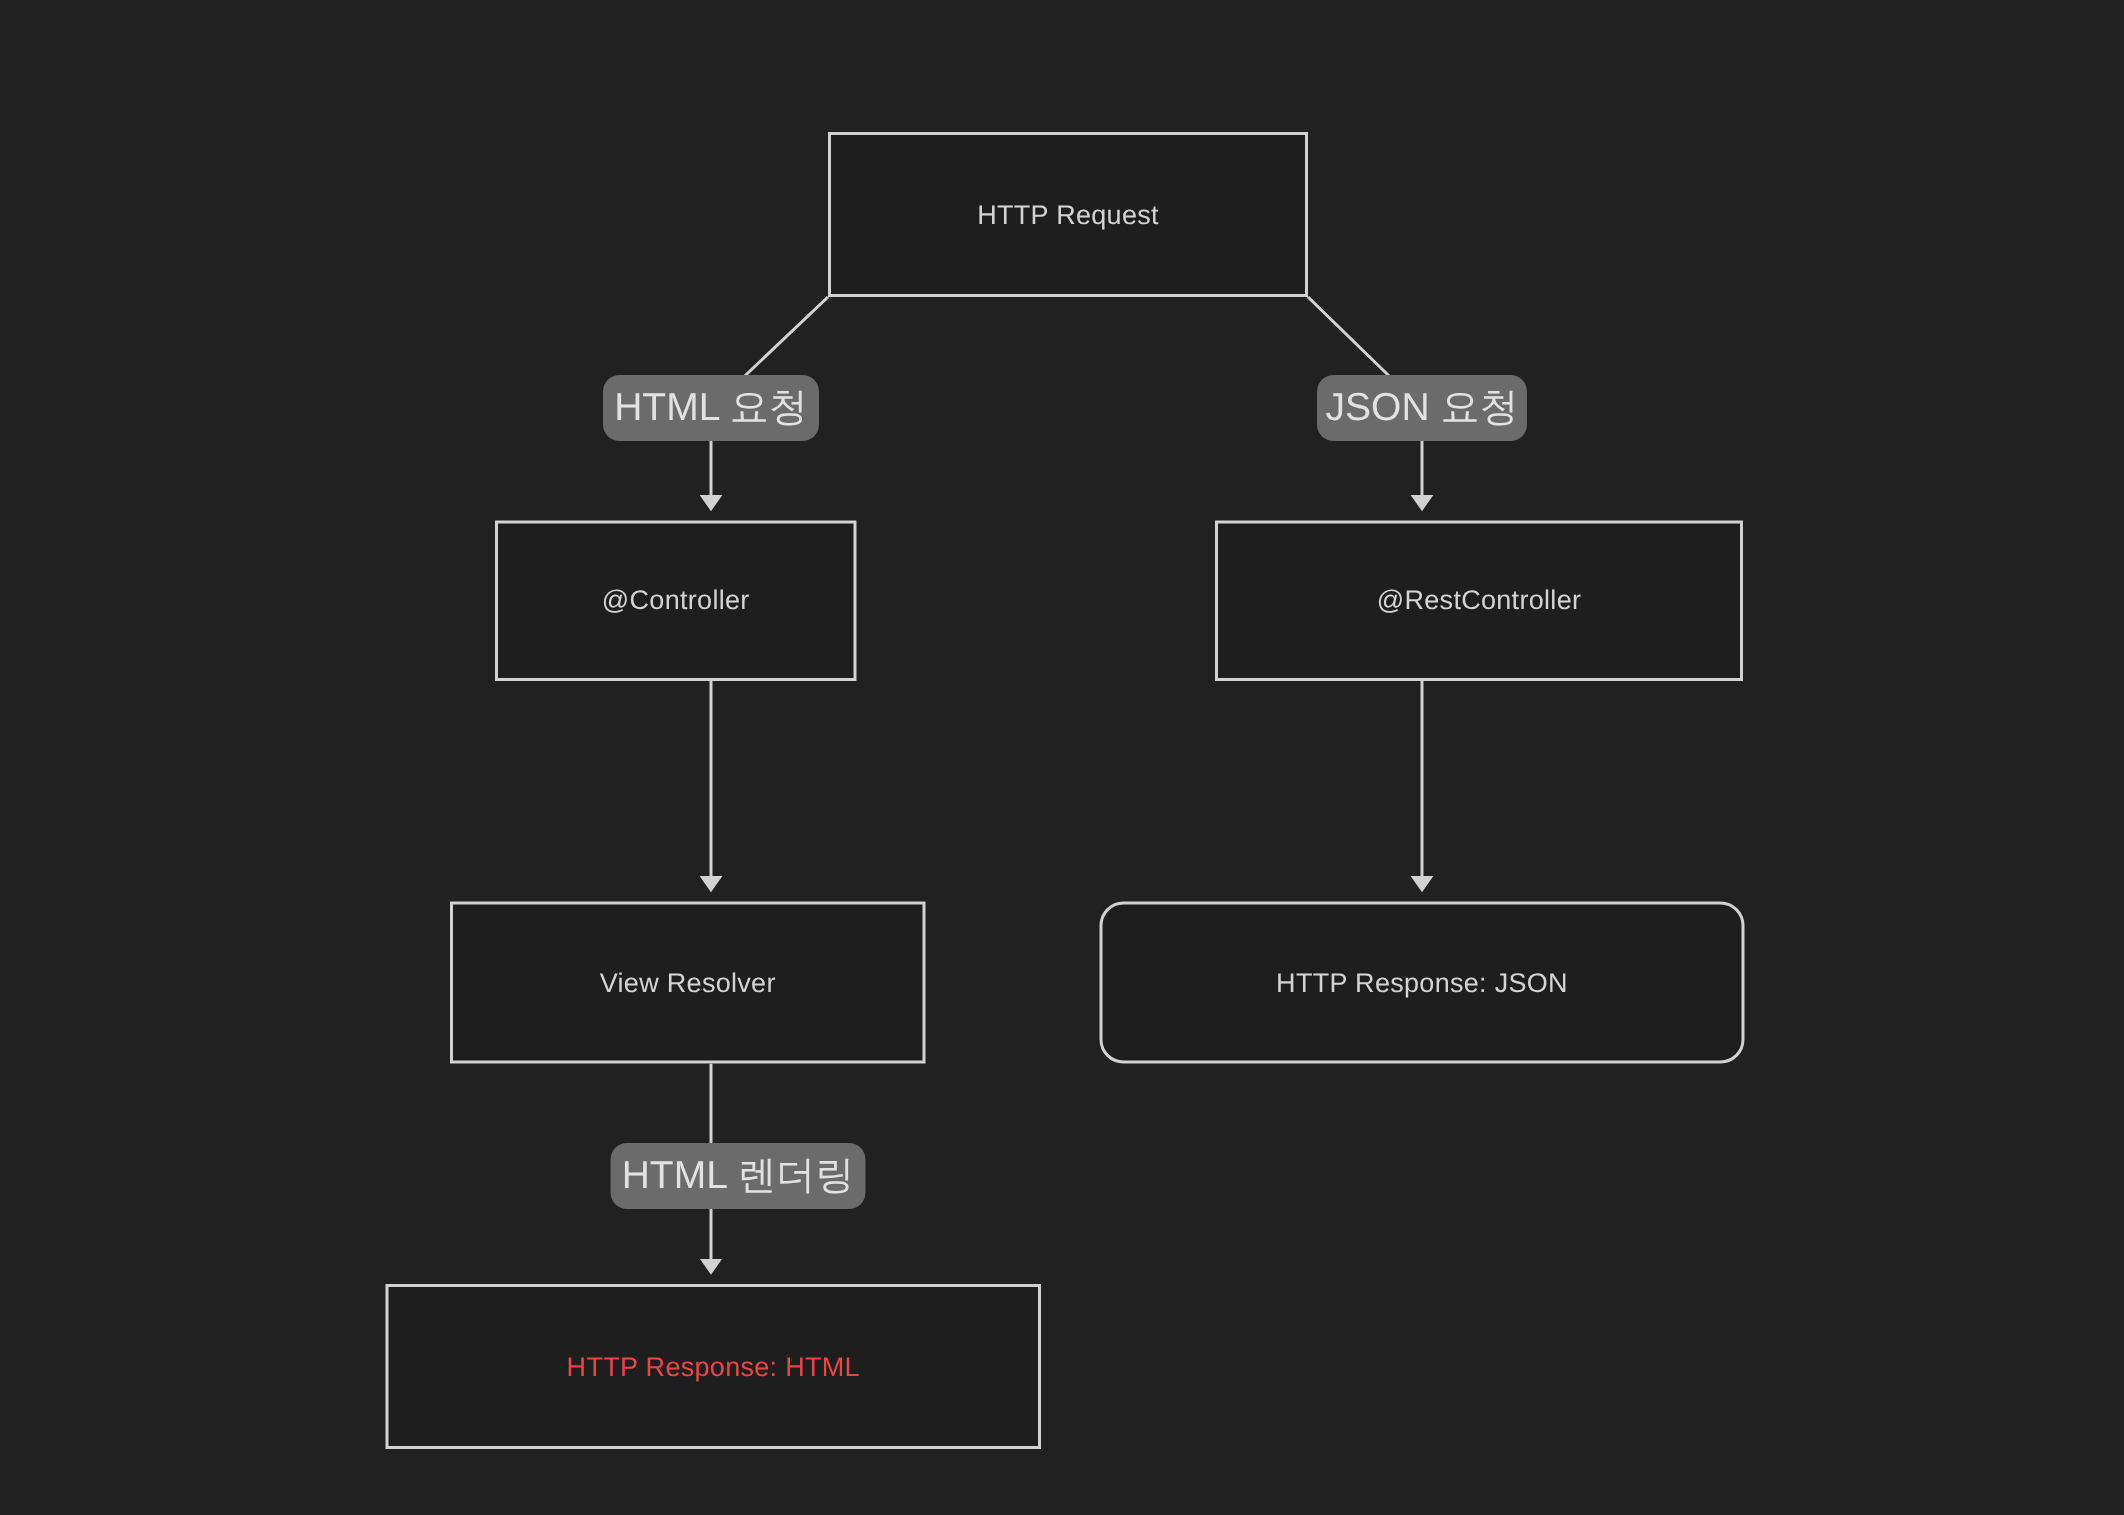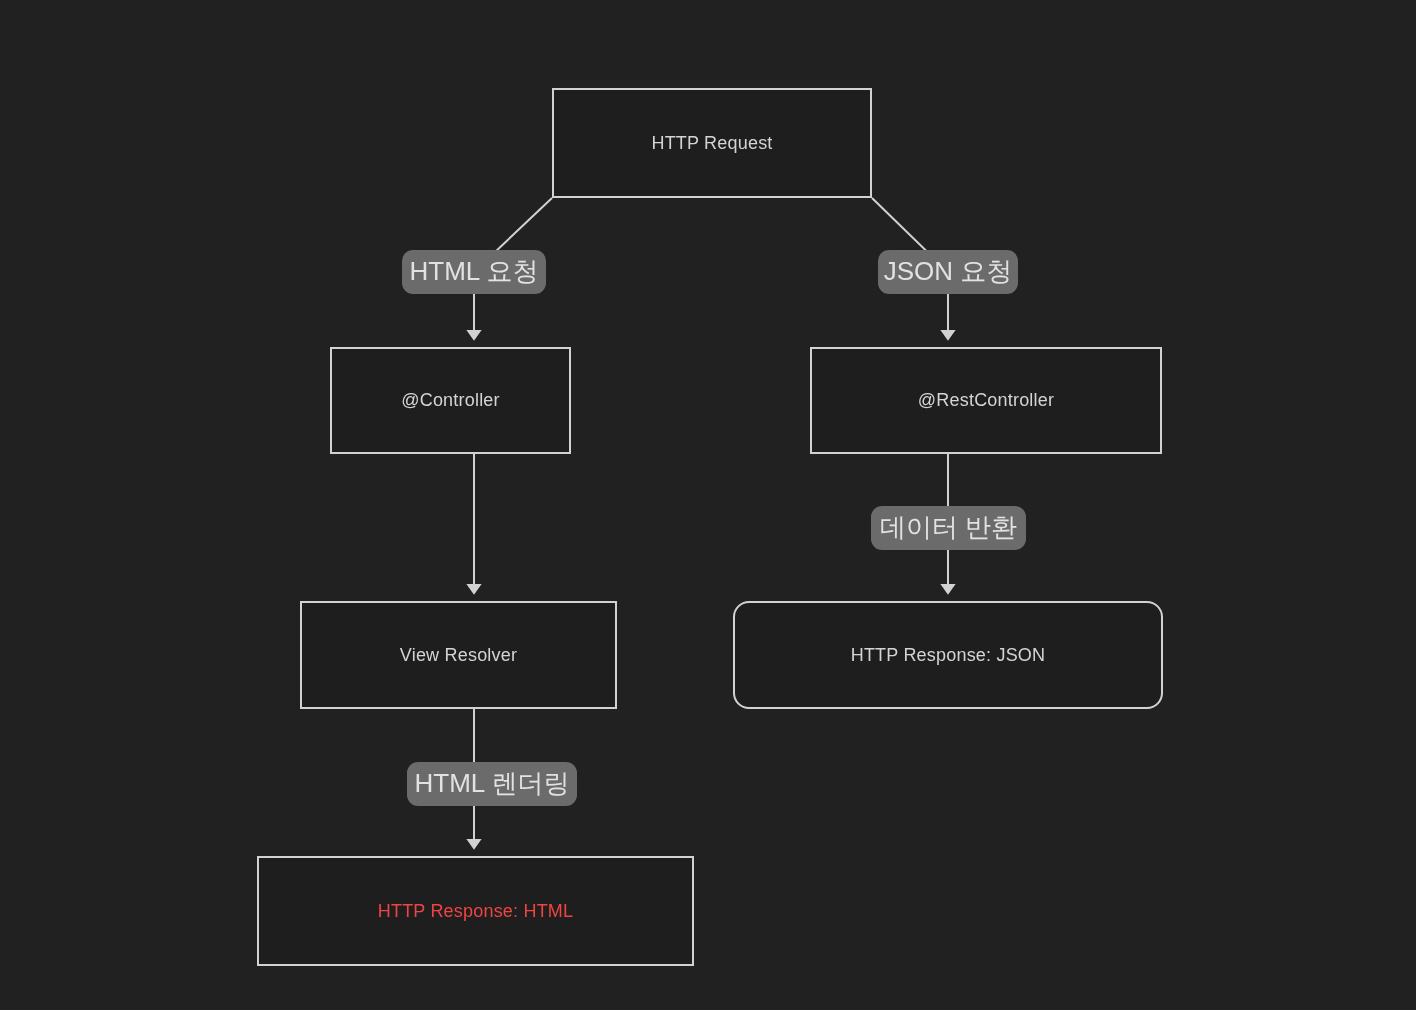--- a/index.html
+++ b/index.html
@@ -117,21 +117,18 @@
 
   <div class="edge-label" style="left: 402px; top: 250px; width: 144px; height: 44px; background: rgb(107, 107, 107); color: rgb(226, 226, 226);">
     <span>HTML 요청</span>
   </div>
 
   <div class="edge-label" style="left: 878px; top: 250px; width: 140px; height: 44px; background: rgb(107, 107, 107); color: rgb(226, 226, 226);">
     <span>JSON 요청</span>
   </div>
 
 
-  <div class="edge-label" style="left: 871px; top: 506px; width: 155px; height: 44px; background: rgb(107, 107, 107); color: rgb(226, 226, 226);">
-    <span>데이터 반환</span>
-  </div>
 
   <div class="edge-label" style="left: 407px; top: 762px; width: 170px; height: 44px; background: rgb(107, 107, 107); color: rgb(226, 226, 226);">
     <span>HTML 렌더링</span>
   </div>
 
 </div>
 
 </body></html>

